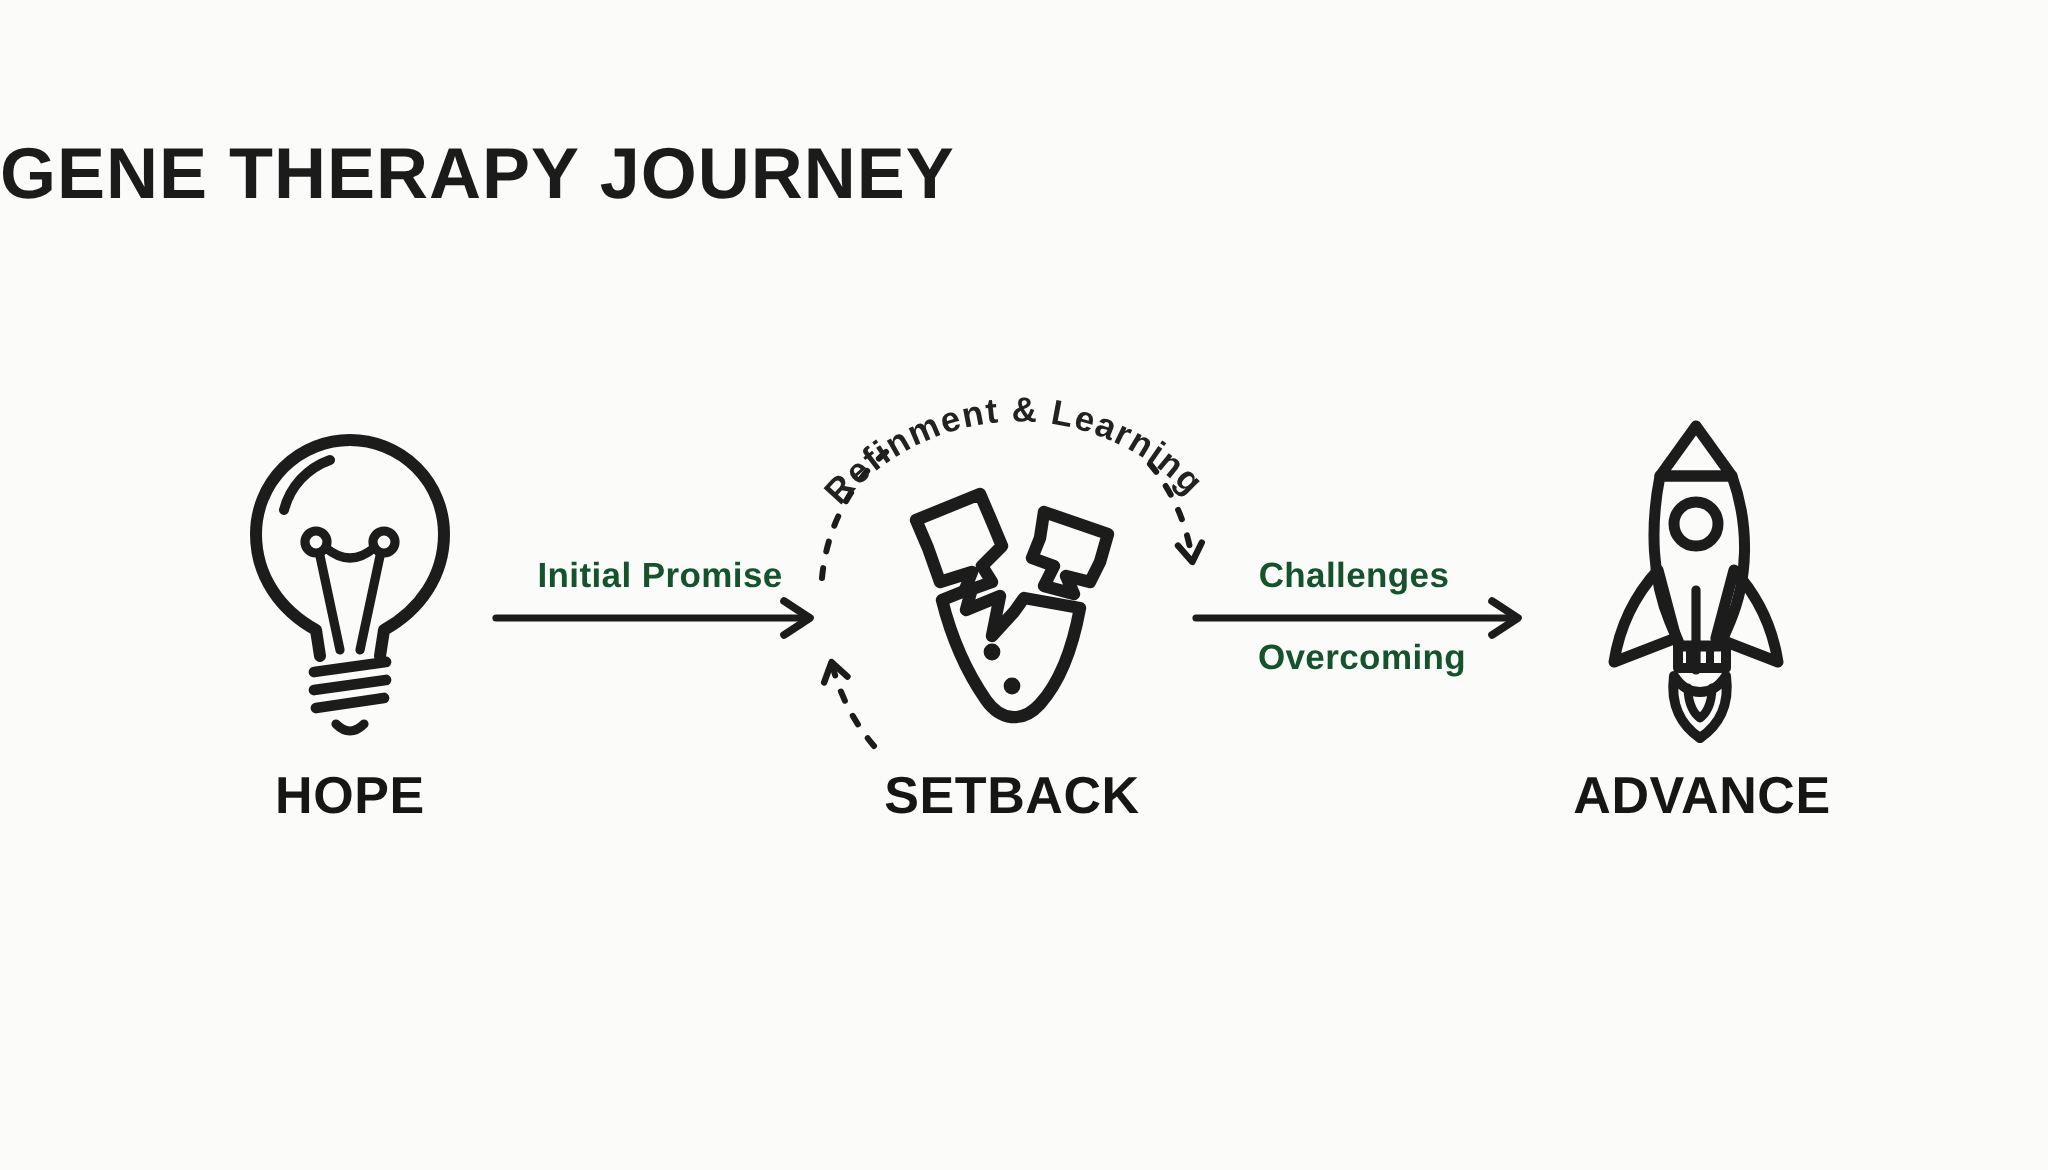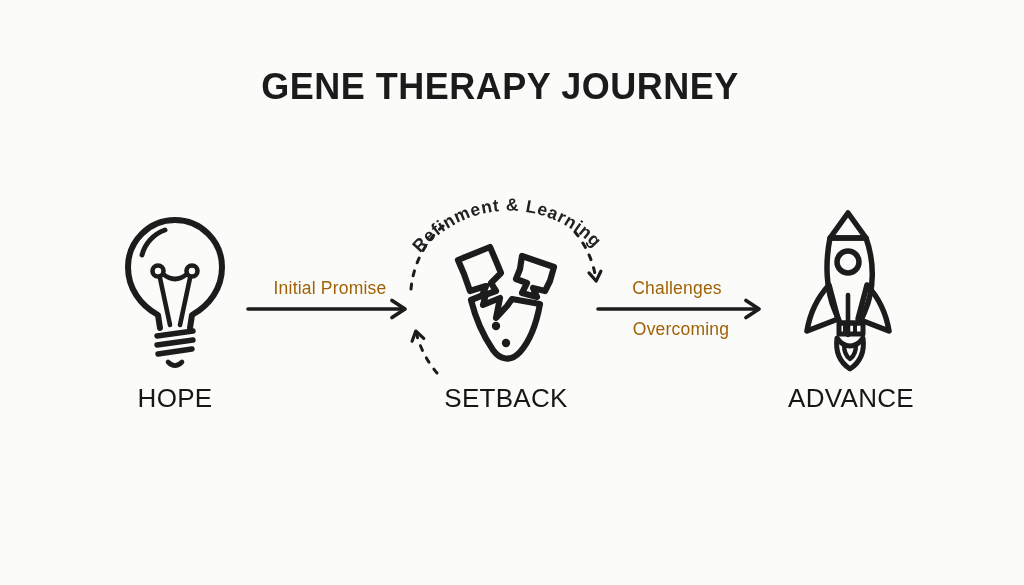--- a/index.html
+++ b/index.html
@@ -3,32 +3,32 @@
 <meta charset="utf-8">
 <style>
   html,body{margin:0;padding:0;}
   body{background:#dddddd;font-family:"Liberation Sans",sans-serif;}
   .frame{
     position:relative;width:1024px;height:585px;overflow:hidden;
     background:#fbfbf9;color:#1c1c1c;
   }
   .gfx{position:absolute;left:0;top:0;}
   .title{
-    position:absolute;top:66px;left:0;width:1000px;text-align:center;
+    position:absolute;top:66px;left:0;width:1000px;
     font-size:36px;font-weight:bold;letter-spacing:0.5px;color:#1b1b1b;
     white-space:nowrap;
   }
   .arrow-label{
     position:absolute;transform:translate(-50%,-50%);
-    font-size:17.5px;font-weight:normal;color:#a16207;letter-spacing:0.2px;
+    font-size:17.5px;font-weight:bold;color:#14532d;letter-spacing:0.2px;
     white-space:nowrap;
   }
   .stage-label{
     position:absolute;transform:translate(-50%,-50%);
-    font-size:26px;font-weight:normal;color:#161616;letter-spacing:0.3px;
+    font-size:26px;font-weight:bold;color:#161616;letter-spacing:0.3px;
     white-space:nowrap;
   }
   .ink path, .ink circle{stroke:#1c1c1c;fill:none;stroke-linecap:round;stroke-linejoin:round;}
   .ink .fill{fill:#1c1c1c;stroke:none;}
   .solid-arrow{stroke:#1c1c1c;stroke-width:3.6;fill:none;stroke-linecap:round;}
   .dash{
     stroke:#1c1c1c;stroke-width:3;fill:none;stroke-linecap:round;
     stroke-dasharray:5 8.5;
   }
   .curved-label{fill:#222;font-family:"Liberation Sans",sans-serif;}

